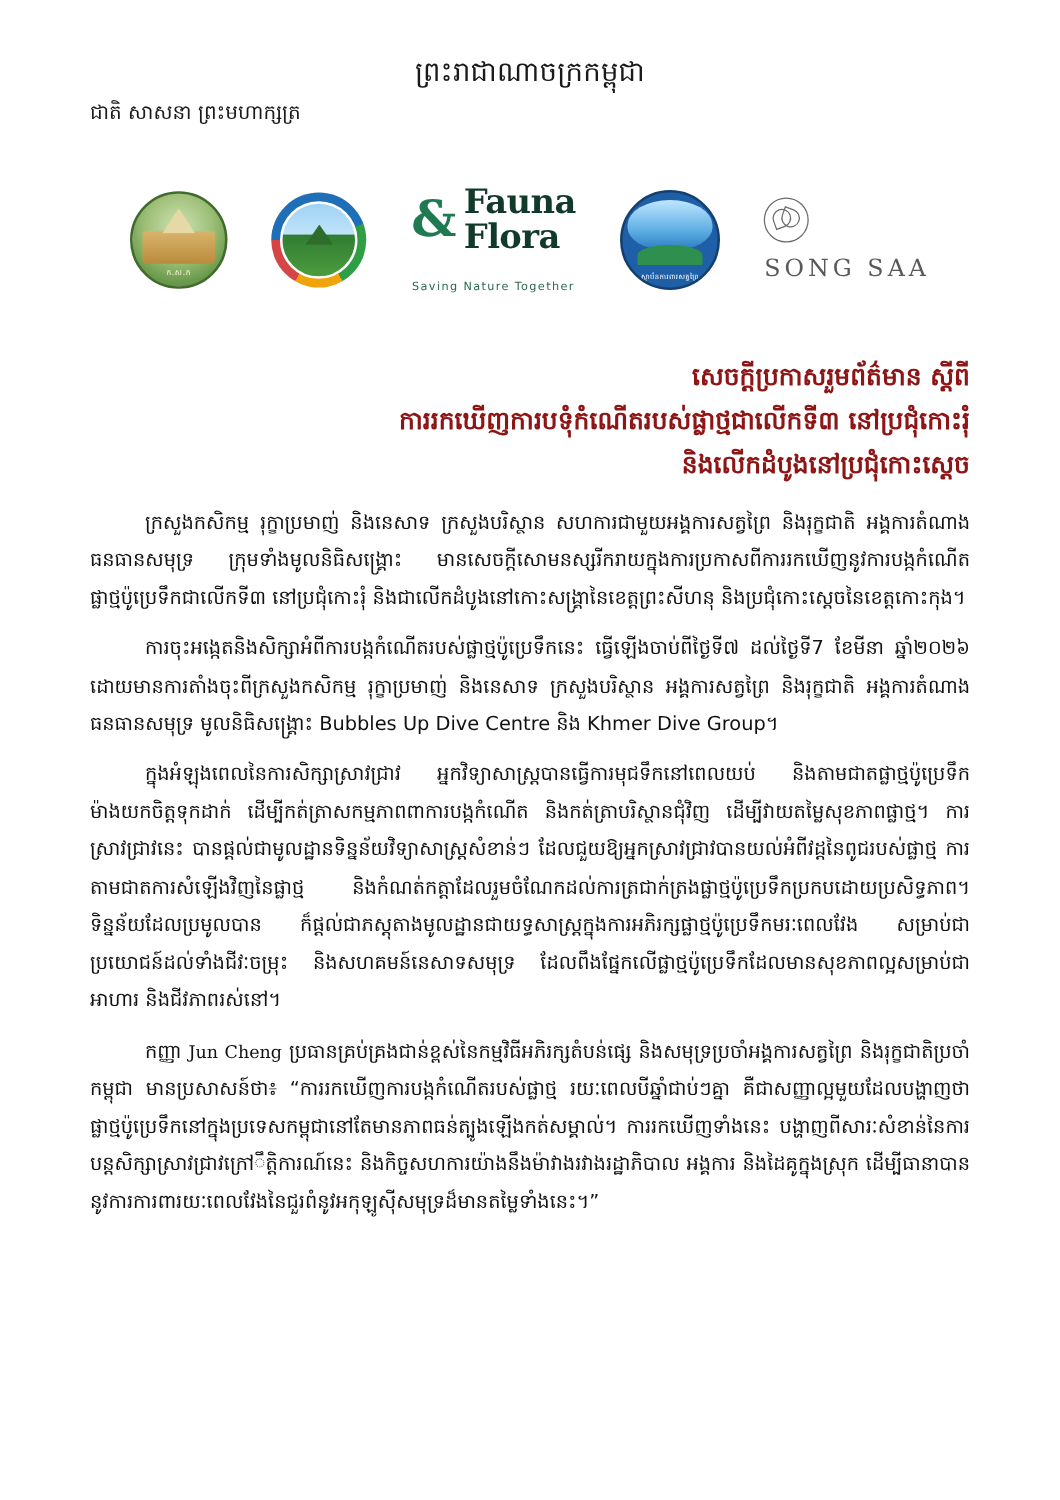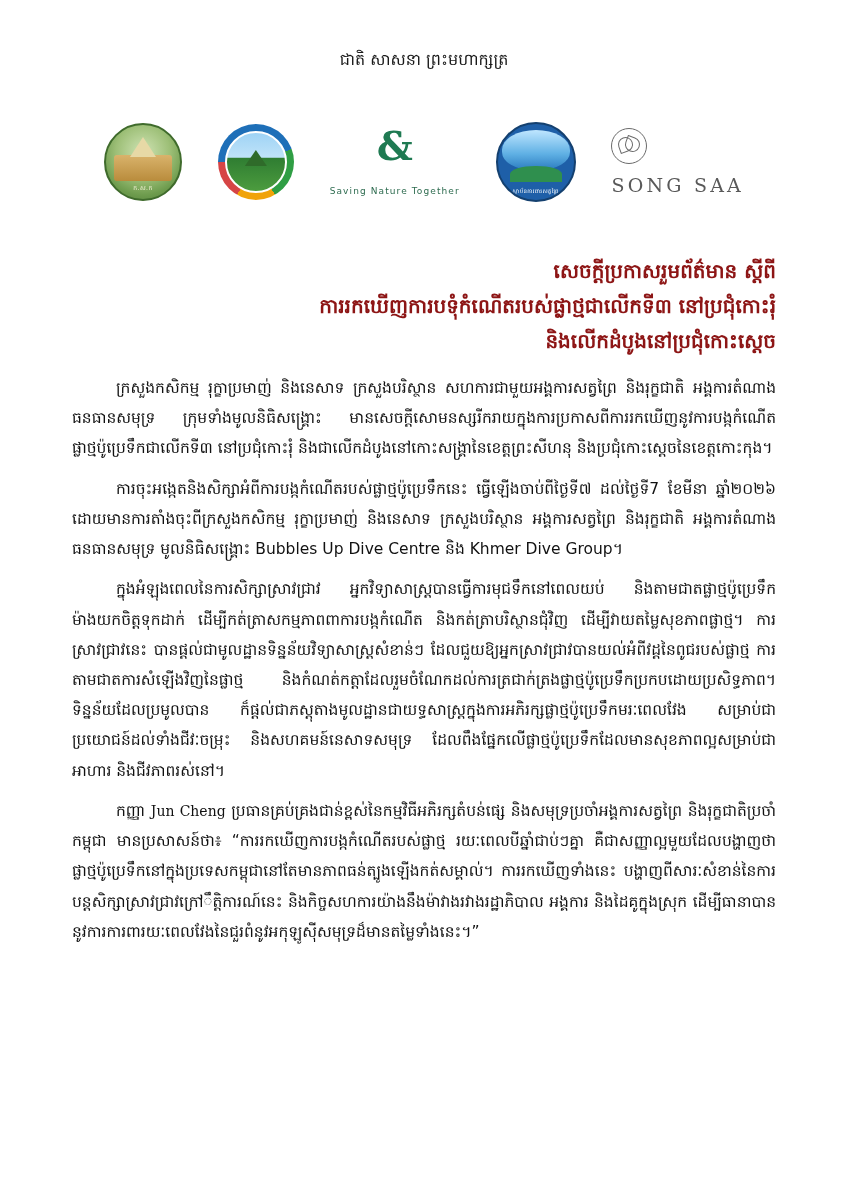--- a/index.html
+++ b/index.html
@@ -25,21 +25,21 @@
 
   
   .kingdom-title {
     text-align: center;
     font-size: 22px;
     line-height: 1.35;
     color: #1a1a1a;
     letter-spacing: 0.2px;
   }
   .kingdom-sub {
-    text-align: center;
+    text-align: left;
     font-size: 16px;
     line-height: 1.5;
     margin-top: 4px;
     color: #1a1a1a;
   }
 
   
   .logo-strip {
     margin-top: 42px;
     height: 96px;
@@ -254,37 +254,42 @@
     font-family: "DejaVu Serif", "Liberation Serif", serif;
     font-size: 14px;
   }
   .bold { font-weight: 400; }
 </style>
 </head>
 <body>
 
 <div class="page">
 
+  <div class="kingdom-title">ព្រះរាជាណាចក្រកម្ពុជា</div>
   <div class="kingdom-sub">ជាតិ សាសនា ព្រះមហាក្សត្រ</div>
 
   <div class="logo-strip">
 
     <div class="logo">
       <div class="emblem">
         <div class="emblem-band">ក.ស.ក</div>
       </div>
     </div>
 
     <div class="logo">
       <div class="ministry"></div>
     </div>
 
     <div class="logo ff">
       <div class="ff-row">
         <div class="ff-amp">&amp;</div>
+        <div class="ff-words">
+          <div class="ff-word">Fauna</div>
+          <div class="ff-word">Flora</div>
+        </div>
       </div>
       <div class="ff-tag">Saving Nature Together</div>
     </div>
 
     <div class="logo">
       <div class="marine">
         <div class="marine-band">ស្ថាប័នការពារសត្វព្រៃ</div>
       </div>
     </div>
 

